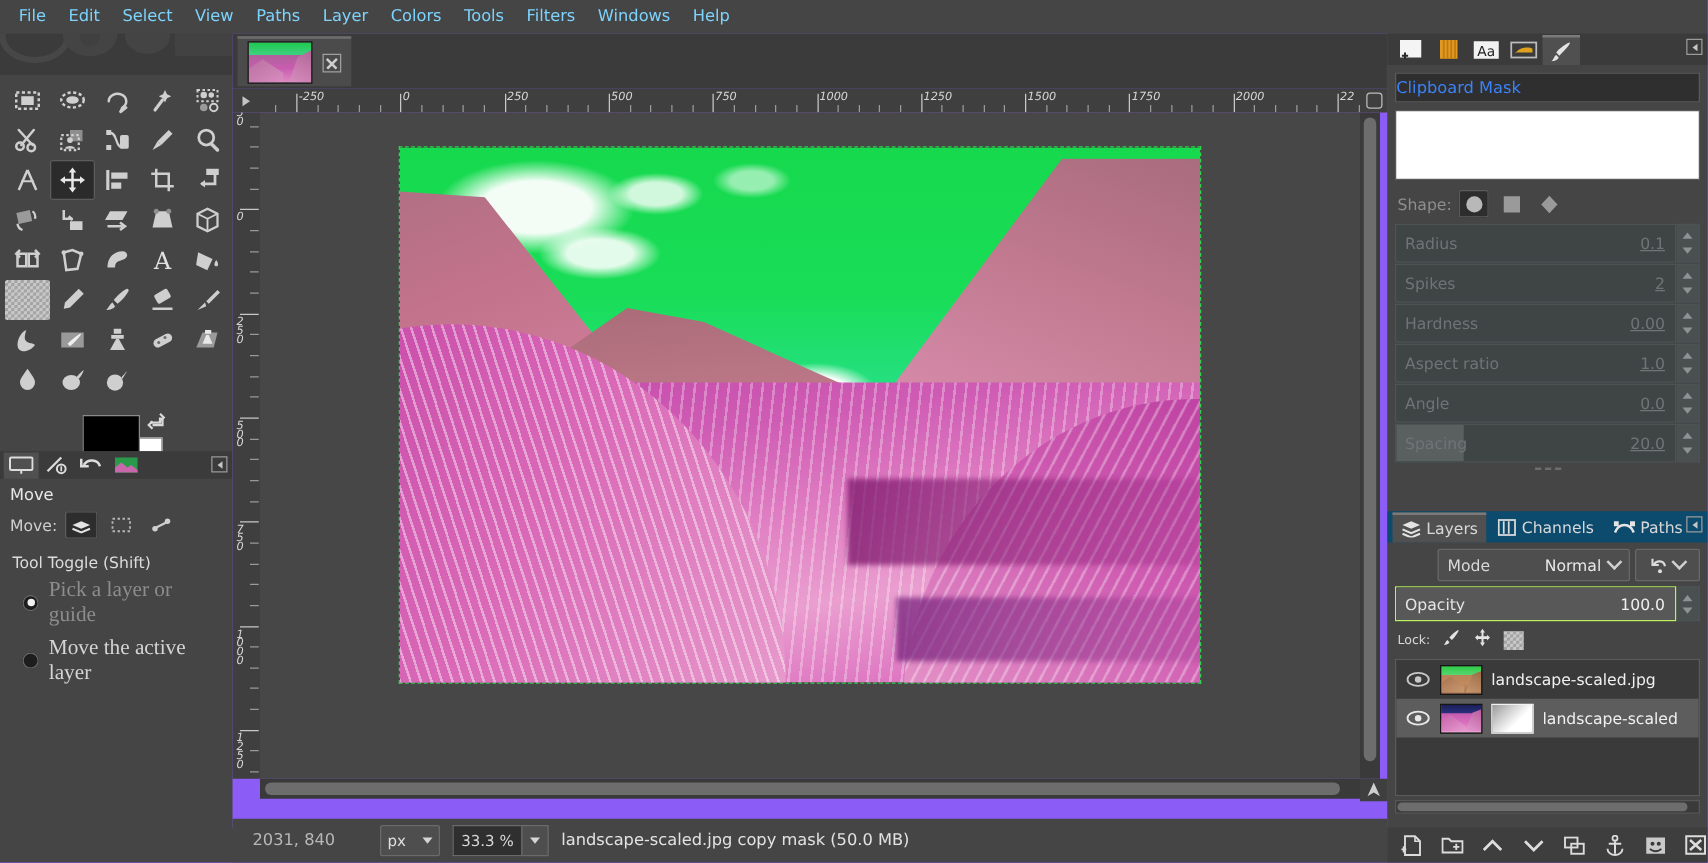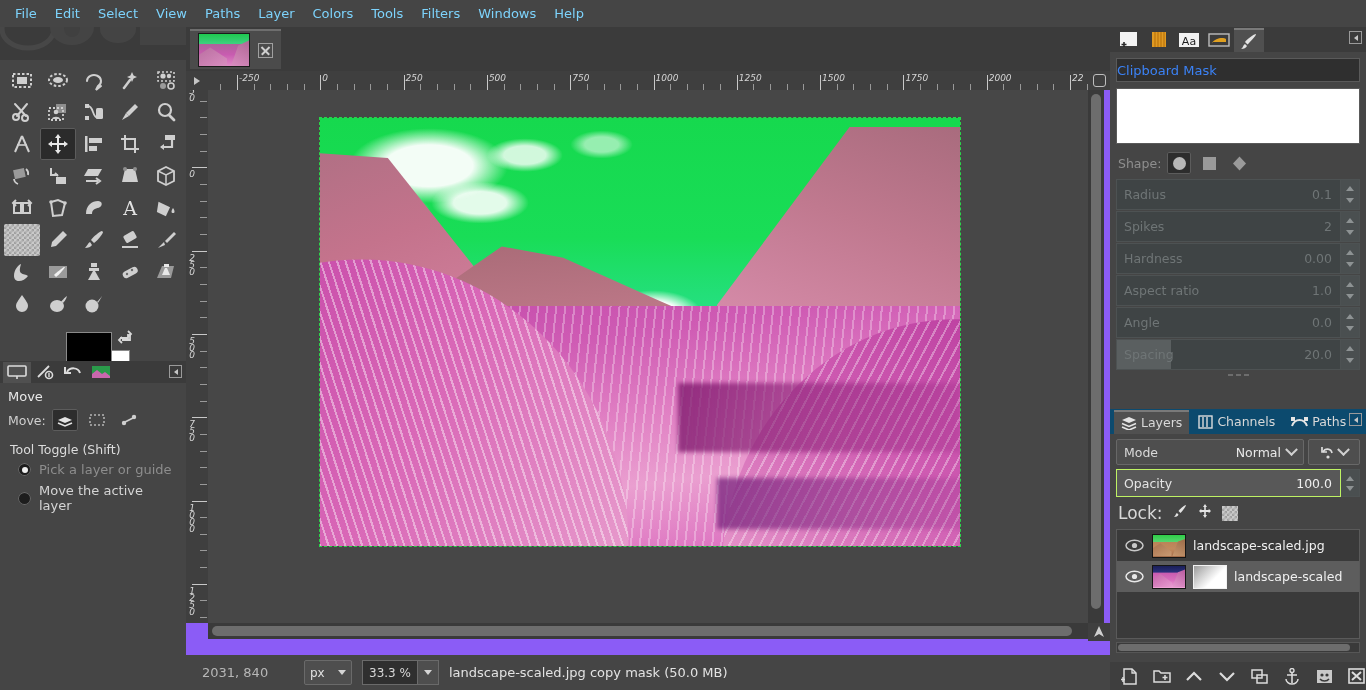--- a/index.html
+++ b/index.html
@@ -90,21 +90,21 @@
   .to-section { padding:8px 8px 2px 10px; font-size:12.5px; color:#dcdcdc; }
   .radio-row { display:flex; align-items:center; gap:8px; padding:3px 8px 3px 18px; }
   .radio {
     width:13px; height:13px; border-radius:50%; background:#1d1d1d;
     box-shadow:inset 0 0 0 1px #6a6a6a; position:relative; flex:none;
   }
   .radio.sel::after {
     content:""; position:absolute; left:3.5px; top:3.5px; width:6px; height:6px;
     border-radius:50%; background:#f0f0f0;
   }
-  .radio-lab { font-size:13px; }
+  .radio-lab { font-size:17px;font-family:Liberation Serif, serif; }
   .dim { color:#8d8d8d; }
 
   
   .canvasarea {
     position:absolute; left:186px; top:27px; width:924px; height:636px;
     background:#8b5cf6;
     font-style:italic;
   }
   .tabstrip { height:44px; background:#3b3b3b; display:flex; align-items:center; padding-left:4px; }
   .imgtab {
@@ -302,21 +302,21 @@
   }
   .slider .track {
     position:relative; flex:1; background:#3f4445; border:1px solid #4d5253;
     display:flex; align-items:center; overflow:hidden;
   }
   .slider .fill { position:absolute; left:0; top:0; bottom:0; background:#5a5f60; }
   .slider .slab {
     position:relative; font-size:12.5px; color:#6f7576; padding-left:7px; z-index:2;
   }
   .slider .sval {
-    position:absolute; right:8px; font-size:12.5px; color:#6f7576; z-index:2;
+    position:absolute; right:8px; font-size:12.5px; color:#6f7576; z-index:2;text-decoration:underline;
   }
   .spin {
     width:19px; background:#4a4f50; border:1px solid #4d5253; border-left:none;
     display:flex; flex-direction:column; align-items:center; justify-content:space-around;
     padding:3px 0;
   }
   .spin .up, .spin .dn { width:0;height:0;border-left:4px solid transparent;border-right:4px solid transparent; }
   .spin .up { border-bottom:5px solid #8d9293; }
   .spin .dn { border-top:5px solid #8d9293; }
 
@@ -336,39 +336,40 @@
     height:24px; display:flex; align-items:center; gap:4px; padding:0 7px;
     font-size:12.5px; color:#d8d8d8;
   }
   .lay-tab.active { background:#505050; border-top:2px solid #7a7a7a; }
 
   .mode-row { display:flex; align-items:center; gap:4px; padding:5px 6px 0 6px; }
   .mode-combo {
     flex:1; height:26px; background:#4e4e4e; border:1px solid #686868; border-radius:2px;
     display:flex; align-items:center; justify-content:space-between; padding:0 7px;
     font-size:12.5px;
+    margin-left:34px;
   }
   .mode-combo .mlab { color:#d9d9d9; }
   .mode-combo .mval { color:#e8e8e8; margin-left:auto; margin-right:6px; }
   .chev2 { width:9px;height:9px; border-right:2px solid #d0d0d0; border-bottom:2px solid #d0d0d0;
            transform:rotate(45deg) translate(-2px,-2px); }
   .mode-rev {
     width:52px; height:26px; background:#4e4e4e; border:1px solid #686868; border-radius:2px;
     display:flex; align-items:center; justify-content:center; gap:4px;
   }
   .opacity-row { display:flex; margin:4px 6px 0 6px; height:28px; }
   .opacity-row .track {
     flex:1; background:#0f172a; border:1px solid #bef264; display:flex; align-items:center;
     position:relative;
   }
   .opacity-row .ofill { position:absolute; left:0;top:0;bottom:0; width:100%; background:#585858; }
   .opacity-row .olab { position:relative; font-size:12.5px; padding-left:7px; color:#e4e4e4; z-index:2; }
   .opacity-row .oval { position:absolute; right:8px; font-size:12.5px; color:#efefef; z-index:2; }
   .lock-row { display:flex; align-items:center; gap:9px; padding:6px 6px 4px 8px; }
-  .lock-lab { font-size:17px; color:#d8d8d8; }
+  .lock-lab { font-size:10px; color:#d8d8d8; }
 
   .layerlist {
     margin:2px 6px 0 6px; height:110px; background:#3a3a3a; border:1px solid #5a5a5a;
     overflow:hidden;
   }
   .layerrow {
     display:flex; align-items:center; height:31px; padding-left:6px; gap:7px;
   }
   .layerrow.sel { background:#5d5d5d; }
   .eye { width:22px; display:flex; align-items:center; justify-content:center; }

